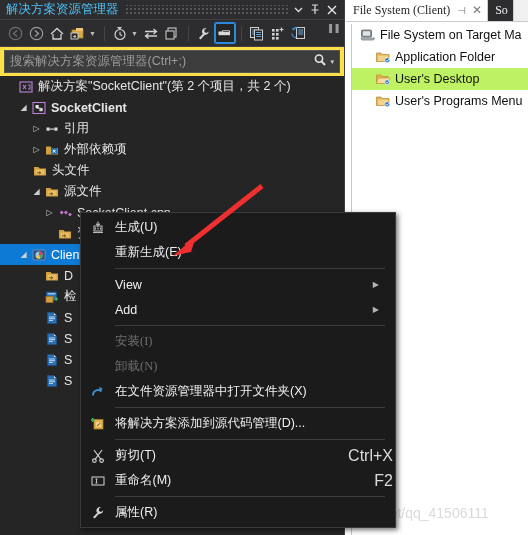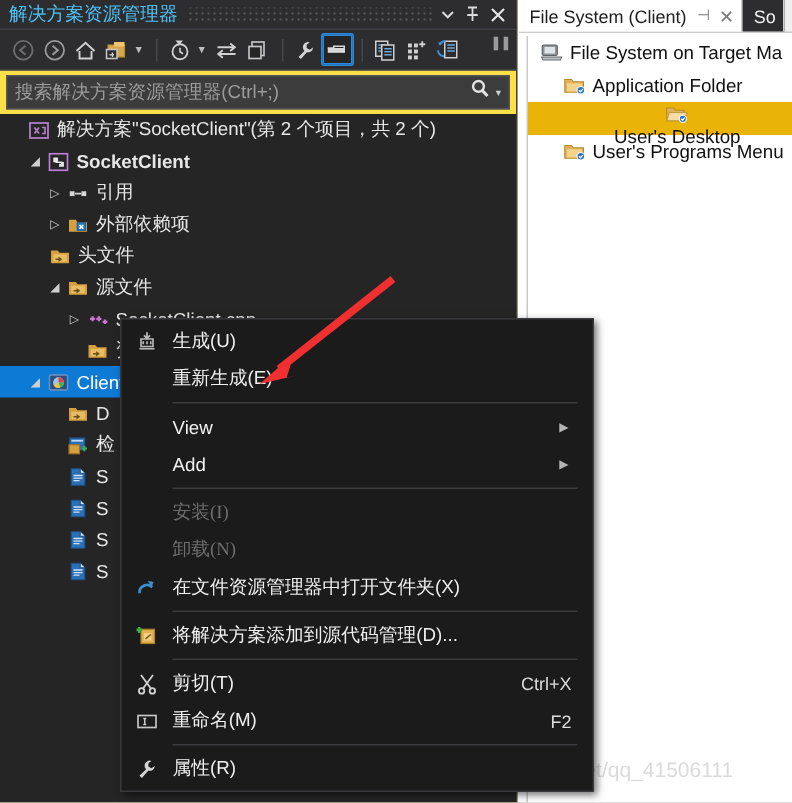--- a/index.html
+++ b/index.html
@@ -76,42 +76,42 @@
   .ctx {
     position: absolute; left: 80px; top: 212px; width: 316px;
     background: #1b1b1c; border: 1px solid #3a3a3c;
     box-shadow: 2px 2px 5px rgba(0,0,0,0.55);
     padding: 2px 0; box-sizing: border-box; z-index: 40;
   }
   .ctx-item { height: 25px; display: flex; align-items: center; position: relative; }
   .ctx-ico { width: 34px; flex: none; display: flex; align-items: center; justify-content: center; }
   .ctx-lbl { color: #f0f0f0; font-size: 12.5px; flex: 1; white-space: nowrap; }
   .ctx-item.disabled .ctx-lbl { color: #6d6d6d; font-family: Liberation Serif, serif; }
-  .ctx-key { color: #dcdcdc; font-size: 12px; padding-right: 14px; }
+  .ctx-key { color: #dcdcdc; font-size: 16px; padding-right: 2px; }
   .ctx-arrow { position: absolute; right: 16px; color: #b4b4b4; font-size: 8px; }
   .ctx-sep { height: 1px; background: #3d3d3f; margin: 3px 10px 3px 34px; }
 
   
   .fs-window {
     position: absolute; left: 346px; top: 0; width: 182px; height: 535px;
     background: #ffffff; box-sizing: border-box;
   }
   .fs-tabs { height: 21px; background: #f0f0f0; display: flex; align-items: stretch; border-bottom: 1px solid #cccccc; }
   .fs-tab {
     display: flex; align-items: center; padding: 0 5px 0 7px; font-size: 12px;
-    background: #ffffff; color: #1e1e1e; border-right: 1px solid #cfcfcf; white-space: nowrap;
+    background: #ffffff; color: #1e1e1e; border-right: 1px solid #cfcfcf; white-space: nowrap; font-family: Liberation Serif, serif;
   }
   .fs-tab .pin { color: #7a7a7a; font-size: 10px; padding-left: 7px; }
   .fs-tab .cls { color: #7a7a7a; font-size: 12px; padding-left: 6px; }
   .fs-tab.inactive { background: #2d2d30; color: #f1f1f1; }
   .fs-body { position: absolute; left: 5px; top: 24px; right: 0; bottom: 0; background: #ffffff; border-left: 1px solid #c8c8c8; }
   .fs-row { height: 22px; display: flex; align-items: center; white-space: nowrap; padding-left: 6px; }
   .fs-row .fico { width: 20px; flex: none; display: flex; align-items: center; justify-content: center; }
   .fs-row .flbl { font-size: 12.5px; color: #101010; padding-left: 2px; }
-  .fs-row.sel { background: #eab308; flex-direction: column; }
+  .fs-row.sel { background: #bef264; }
 
   
   .watermark {
     position: absolute; left: 276px; top: 505px; z-index: 10;
     color: #d4d4d4; font-size: 14px; white-space: nowrap; opacity: .85;
   }
   .arrow-svg { position: absolute; left: 0; top: 0; width: 528px; height: 535px; z-index: 70; pointer-events: none; }
 </style>
 </head>
 <body>

